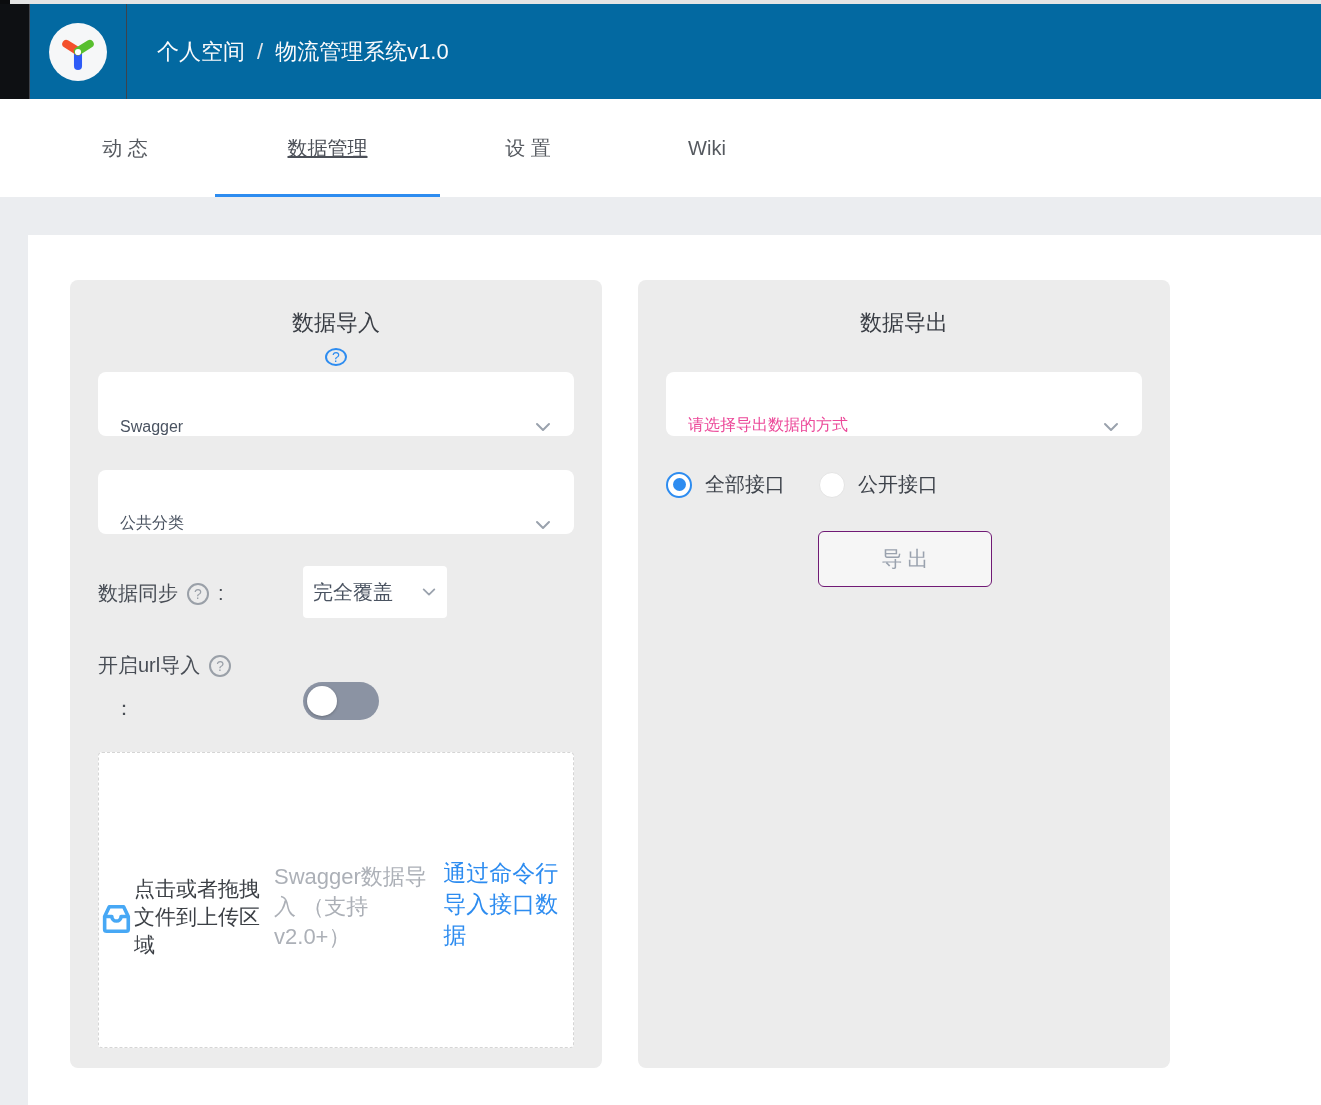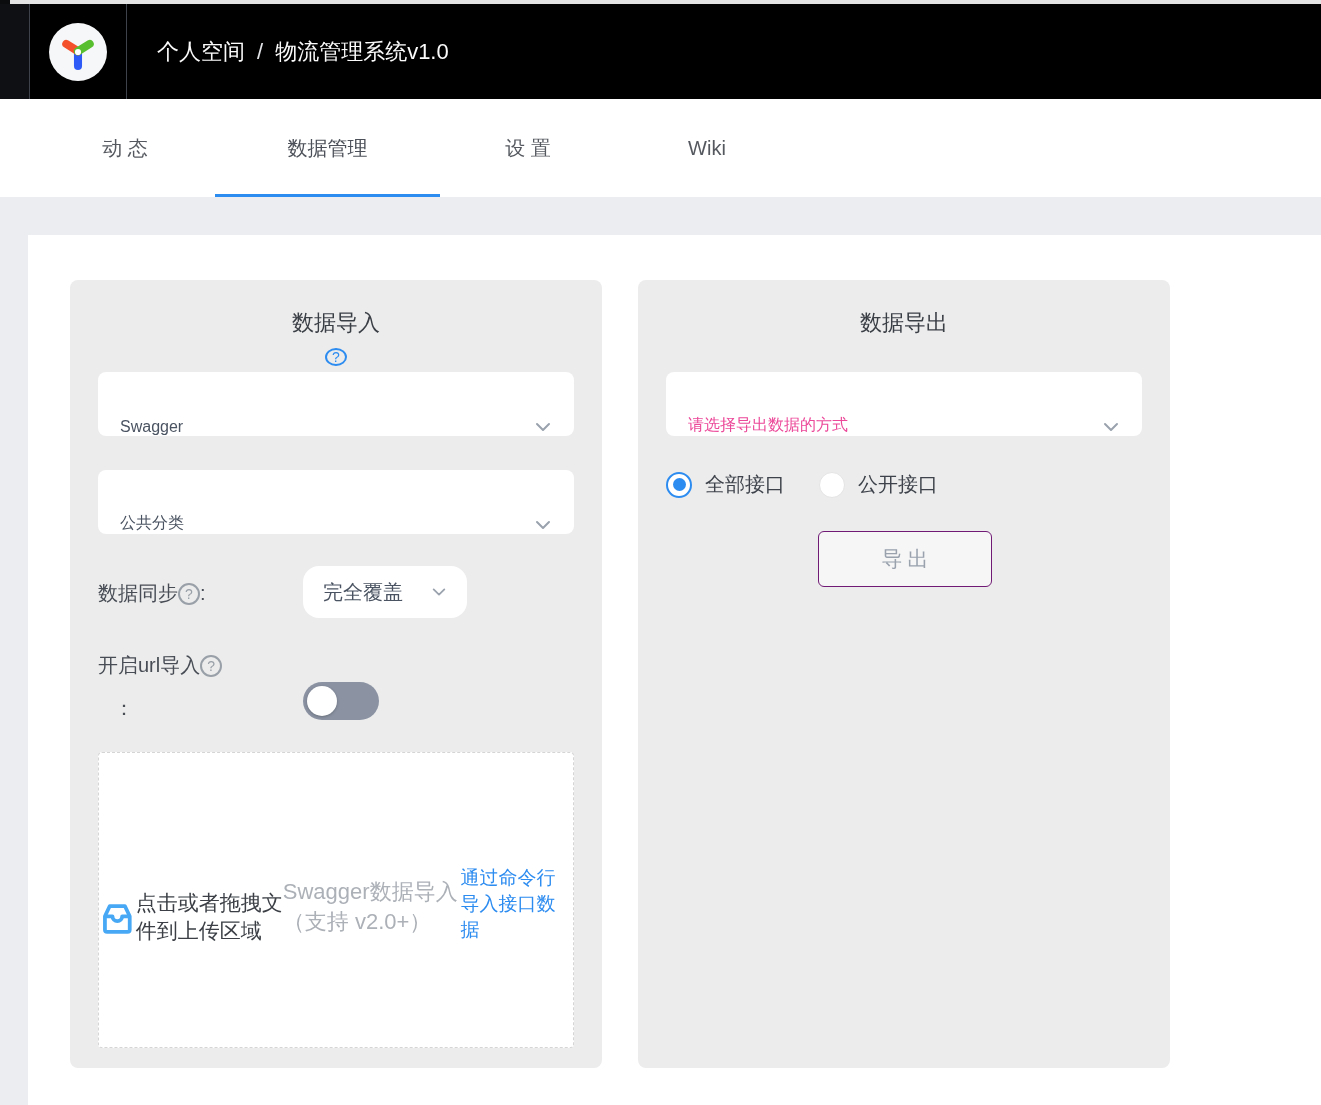--- a/index.html
+++ b/index.html
@@ -5,41 +5,41 @@
   * { margin:0; padding:0; box-sizing:border-box; }
   html,body { background:#ebedf0; }
   body { font-family:"Liberation Sans","DejaVu Sans",sans-serif; }
   .screen { position:relative; width:1321px; height:1105px; background:#ebedf0; overflow:hidden; }
 
   
   .top-strip { position:absolute; top:0; left:0; right:0; height:4px; background:#e4e4e4; }
   .top-strip-left { position:absolute; top:0; left:0; width:10px; height:4px; background:#0b0c0e; }
 
   
-  .header { position:absolute; top:4px; left:0; right:0; height:95px; background:#000000; }
+  .header { position:absolute; top:4px; left:0; right:0; height:95px; background:#0369a1; }
   .header-black { position:absolute; left:0; top:0; width:29px; height:95px; background:#0e1013; }
   .logo-cell { position:absolute; left:29px; top:0; width:98px; height:95px;
                border-left:1px solid #3e434b; border-right:1px solid #3e434b;
                display:flex; align-items:center; justify-content:center; }
   .logo-circle { width:58px; height:58px; border-radius:50%; background:#f6f7f8;
                  display:flex; align-items:center; justify-content:center; cursor:pointer; }
   .breadcrumb { position:absolute; left:157px; top:0; height:95px; display:flex; align-items:center;
                 color:#fbfbfc; font-size:22px; gap:12px; }
   .breadcrumb .sep { color:#e3e5e8; }
 
   
   .tabbar { position:absolute; top:99px; left:0; right:0; height:98px; background:#ffffff; display:flex; }
   .tab { height:98px; display:flex; align-items:center; justify-content:center;
          font-size:20px; color:#55595f; cursor:pointer; }
   .tab-0 { width:110px; margin-left:67px; }
   .tab-1 { width:110px; margin-left:70px; }
   .tab-2 { width:225px; margin-left:35px; }
   .tab-3 { width:110px; margin-left:33px; }
   .tab-4 { width:110px; margin-left:69px; }
-  .tab.active { border-bottom:3px solid #2d8cf0; padding-top:3px; color:#4c5058; }
+  .tab.active { border-bottom:3px solid #2d8cf0; padding-top:3px; color:#4c5058;text-decoration:underline; }
 
   
   .wrapper { position:absolute; left:28px; top:235px; right:0; bottom:0; background:#ffffff; }
   .panel { position:absolute; top:45px; width:532px; height:788px; background:#ececec;
            border-radius:8px; padding:28px; }
   .panel-import { left:42px; }
   .panel-export { left:610px; }
 
   .panel-title { display:flex; align-items:center; gap:10px; font-size:22px; color:#3a3e45; height:30px;flex-direction:column; }
   .qicon { width:22px; height:22px; border-radius:50%; display:inline-flex; align-items:center;
@@ -48,41 +48,41 @@
   .qicon.gray { border:2px solid #9aa0a8; color:#9aa0a8; }
 
   .select { height:64px; background:#ffffff; border-radius:8px; display:flex; align-items:flex-end;
             justify-content:space-between; padding:0 22px; font-size:16px; color:#4a5361;
             margin-top:34px; cursor:pointer; }
   .select.mt32 { }
   .select .placeholder { color:#ec4899; }
   .chev { flex:0 0 auto; }
 
   .sync-row { margin-top:32px; display:flex; align-items:flex-start; }
-  .field-label { width:205px; font-size:20px; color:#484d55; display:flex; align-items:center; }
+  .field-label { width:205px; font-size:20px; color:#484d55; display:flex; align-items:center; gap:9px; }
   .sync-row .field-label { padding-top:14px; }
-  .mini-select { width:164px; height:52px; background:#ffffff; border-radius:16px; display:flex;
+  .mini-select { width:144px; height:52px; background:#ffffff; border-radius:4px; display:flex;
                  align-items:center; justify-content:center; gap:28px; font-size:20px; color:#4a5361;
                  cursor:pointer; }
 
   .url-row { margin-top:34px; display:flex; align-items:flex-start; }
   .url-label-block { width:205px; }
   .url-colon { font-size:20px; color:#484d55; padding-left:16px; margin-top:16px; }
   .toggle { width:76px; height:38px; border-radius:19px; background:#8b93a3; position:relative;
             margin-top:30px; cursor:pointer; }
   .toggle-knob { position:absolute; left:4px; top:4px; width:30px; height:30px; border-radius:50%;
                  background:#ffffff; box-shadow:0 1px 3px rgba(0,0,0,.25); }
 
   .upload { margin-top:30px; width:476px; height:296px; background:#ffffff;
             border:1px dashed #d5d5d5; border-radius:4px; display:flex; flex-direction:row;
             align-items:center; text-align:left; cursor:pointer; }
   .upload-icon { margin-top:38px; }
   .upload-main { margin-top:34px; font-size:21px; color:#3c4046; }
   .upload-sub { margin-top:13px; font-size:22px; color:#acb0b7; }
-  .upload-link { margin-top:8px; font-size:19px; color:#2d8cf0; cursor:pointer; }
+  .upload-link { margin-top:8px; font-size:23px; color:#2d8cf0; cursor:pointer; }
 
   .radio-row { margin-top:35px; display:flex; align-items:center; }
   .radio { width:26px; height:26px; border-radius:50%; background:#ffffff; position:relative;
            cursor:pointer; flex:0 0 auto; }
   .radio.selected { border:2px solid #2d8cf0; }
   .radio.selected::after { content:""; position:absolute; left:50%; top:50%; width:13px; height:13px;
            margin:-6.5px 0 0 -6.5px; border-radius:50%; background:#2d8cf0; }
   .radio.unselected { border:1px solid #e4e4e4; }
   .radio-label { font-size:20px; color:#3e434b; margin-left:13px; cursor:pointer; }
   .radio-gap { margin-left:34px; }

